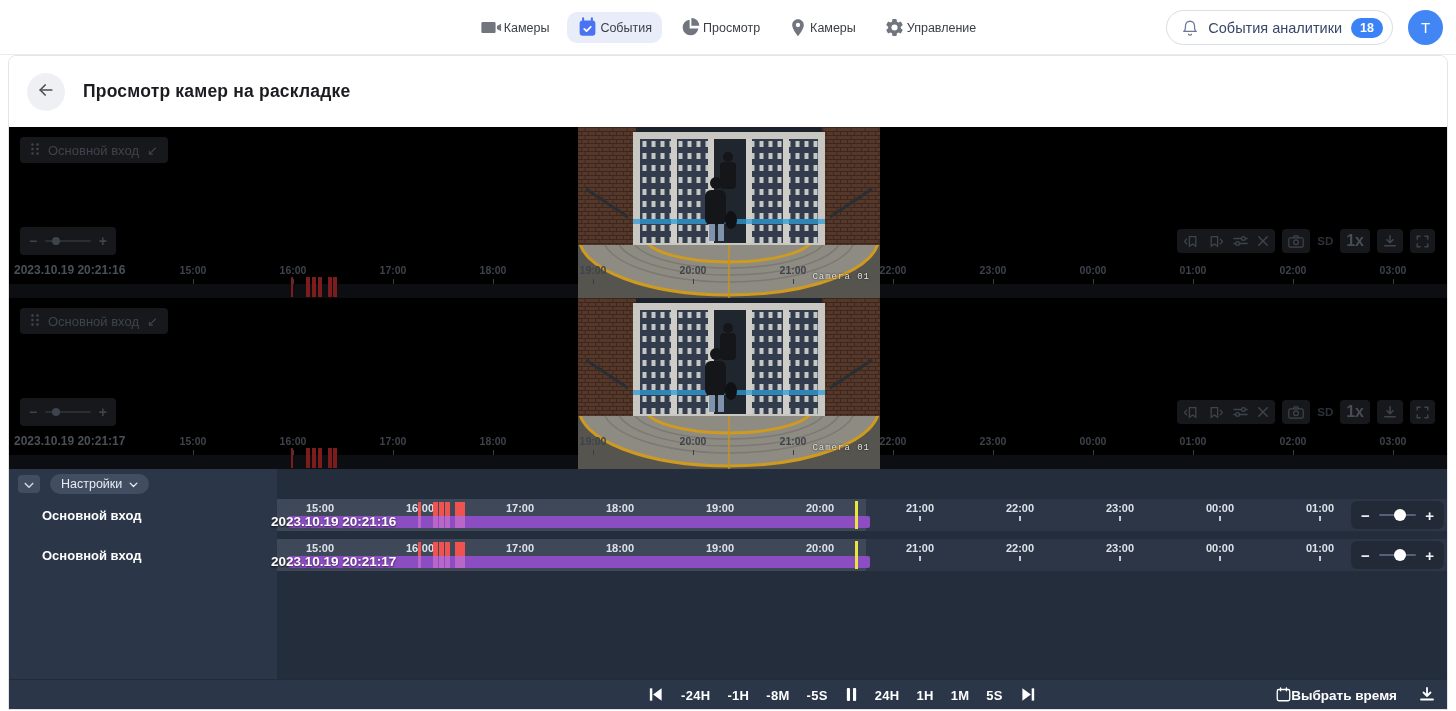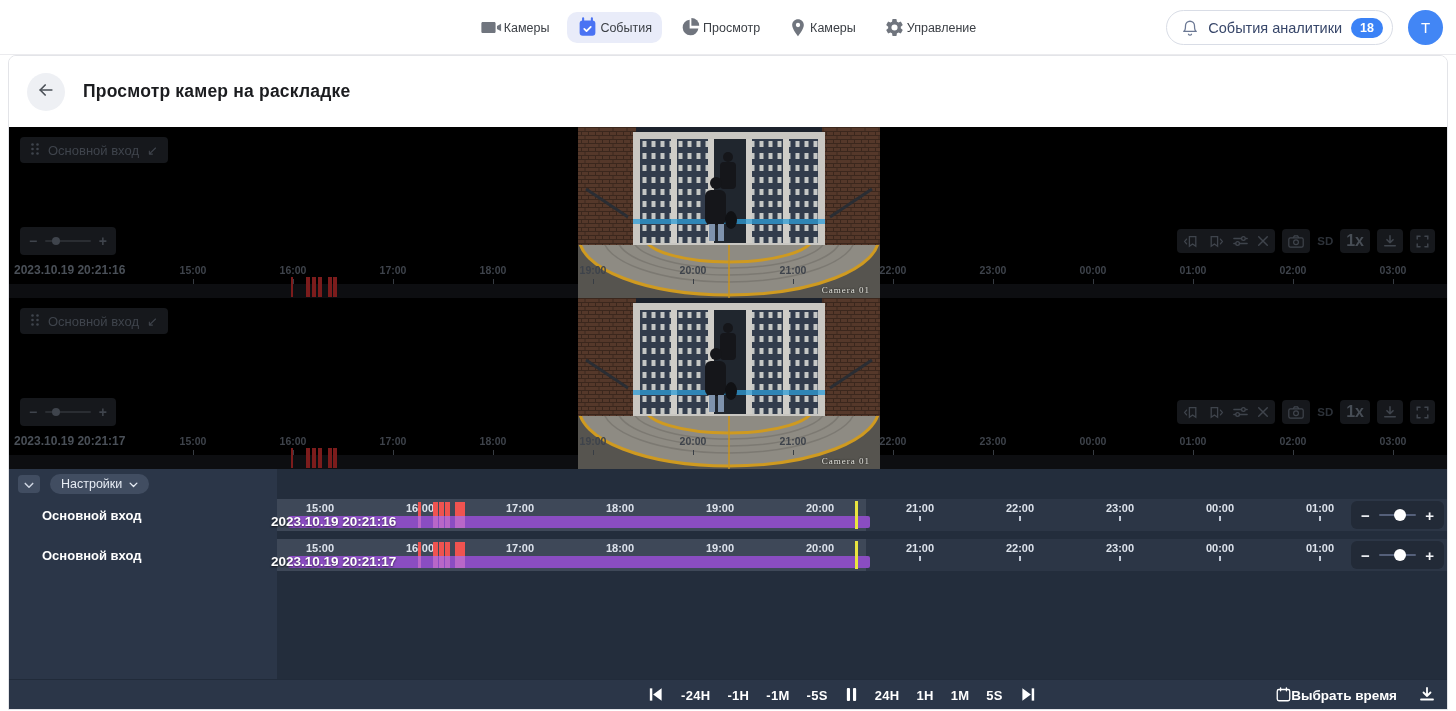--- a/index.html
+++ b/index.html
@@ -23,21 +23,21 @@
   .page-header{height:71px;display:flex;align-items:center;gap:18px;padding:1px 18px;background:#fff}
   .back-btn{width:38px;height:38px;border-radius:50%;background:#eef0f4;border:none;display:flex;align-items:center;justify-content:center;cursor:pointer}
   .page-title{font-size:17.5px;font-weight:700;color:#1b1c1f;margin:0;letter-spacing:.2px}
   
   .video-area{position:relative;height:342px;background:#000;overflow:hidden}
   .cam-section{position:absolute;left:0;width:100%;height:171px}
   .cam-strip{position:absolute;left:0;right:0;bottom:0;height:14px;background:#0d0e11;z-index:1}
   .cam-ev{position:absolute;top:150px;height:20px;background:#7c1c1c;z-index:1}
   .cam-video{position:absolute;left:569px;top:0;width:302px;height:171px;z-index:2}
   .cam-video svg{display:block}
-  .cam-overlay{position:absolute;right:10px;bottom:3px;color:#e6e6df;font-size:9px;font-family:Liberation Serif, serif;letter-spacing:1px;text-shadow:0 0 2px #000}
+  .cam-overlay{position:absolute;right:10px;bottom:16px;color:#e6e6df;font-size:9px;font-family:Liberation Mono, monospace;letter-spacing:1px;text-shadow:0 0 2px #000}
   .cam-ts{position:absolute;left:5px;top:136px;font-size:12px;font-weight:700;color:#4a5058;z-index:3;white-space:nowrap}
   .cam-hour{position:absolute;top:137px;transform:translateX(-50%);font-size:10.5px;font-weight:700;color:#3e434b;z-index:3}
   .cam-tick{position:absolute;top:152px;width:1px;height:5px;background:#383d44;z-index:3}
   .cam-label{position:absolute;left:11px;top:10px;height:26px;display:flex;align-items:center;gap:8px;background:rgba(24,26,30,.92);border-radius:4px;padding:0 10px;color:#3f444c;font-size:13px;z-index:4;cursor:pointer}
   .cam-label .colr{font-size:13px}
   .cam-zoom{position:absolute;left:11px;top:100px;width:96px;height:28px;background:rgba(24,26,30,.92);border-radius:4px;display:flex;align-items:center;gap:8px;padding:0 9px;z-index:4;color:#3f444c}
   .zmb{font-size:14px;font-weight:700;cursor:pointer;line-height:1}
   .zoom-trackc{position:relative;flex:1;height:2px;background:#2a2d32;border-radius:1px}
   .zoom-dot{position:absolute;top:-3px;left:15%;width:8px;height:8px;border-radius:50%;background:#3f444c;cursor:pointer}
   .cam-icons{position:absolute;right:12px;top:102px;display:flex;align-items:center;gap:7px;z-index:4;color:#3f444c}
@@ -564,21 +564,21 @@
   <div class="playback-bar">
     <div class="pb-center" id="pb-center">
         <button class="pb-ico">
           <span><svg viewBox="0 0 18 18" width="17" height="17" fill="currentColor">
               <rect x="3" y="2.5" width="2.6" height="13"></rect>
               <path d="M15.5 2.5v13L6.5 9z"></path>
             </svg></span>
         </button>
         <button class="pb-step">-24H</button>
         <button class="pb-step">-1H</button>
-        <button class="pb-step">-1M</button>
+        <button class="pb-step">-8M</button>
         <button class="pb-step">-5S</button>
         <button class="pb-ico">
           <span><svg viewBox="0 0 14 18" width="13" height="17" fill="currentColor">
               <rect x="2" y="2" width="3.4" height="14" rx="1"></rect>
               <rect x="8.6" y="2" width="3.4" height="14" rx="1"></rect>
             </svg></span>
         </button>
         <button class="pb-step">24H</button>
         <button class="pb-step">1H</button>
         <button class="pb-step">1M</button>

